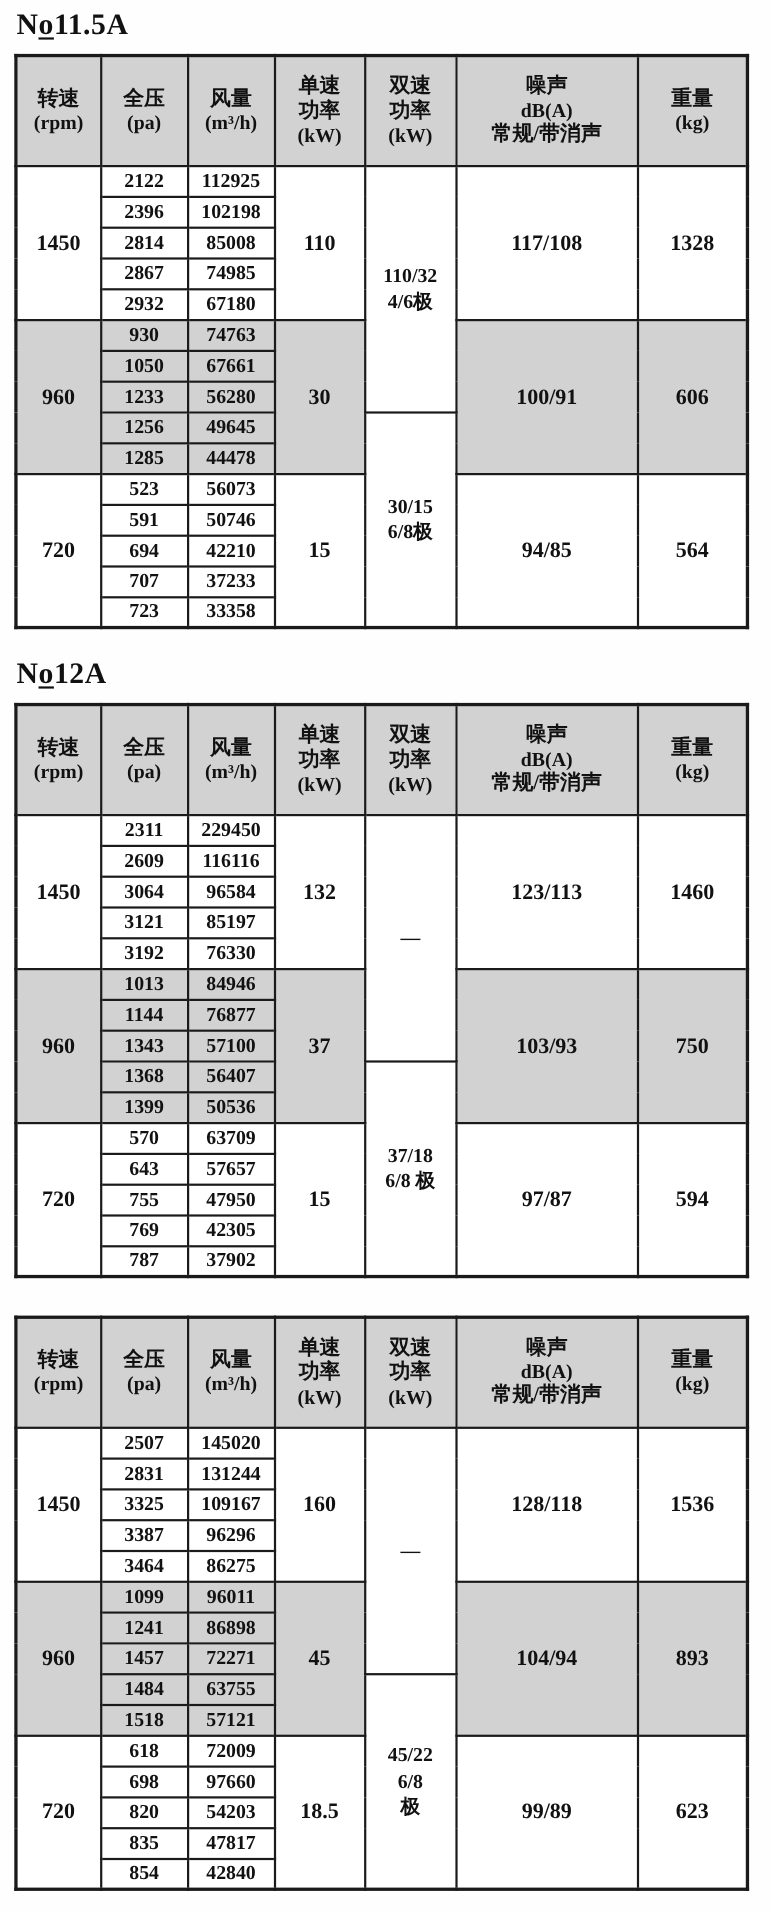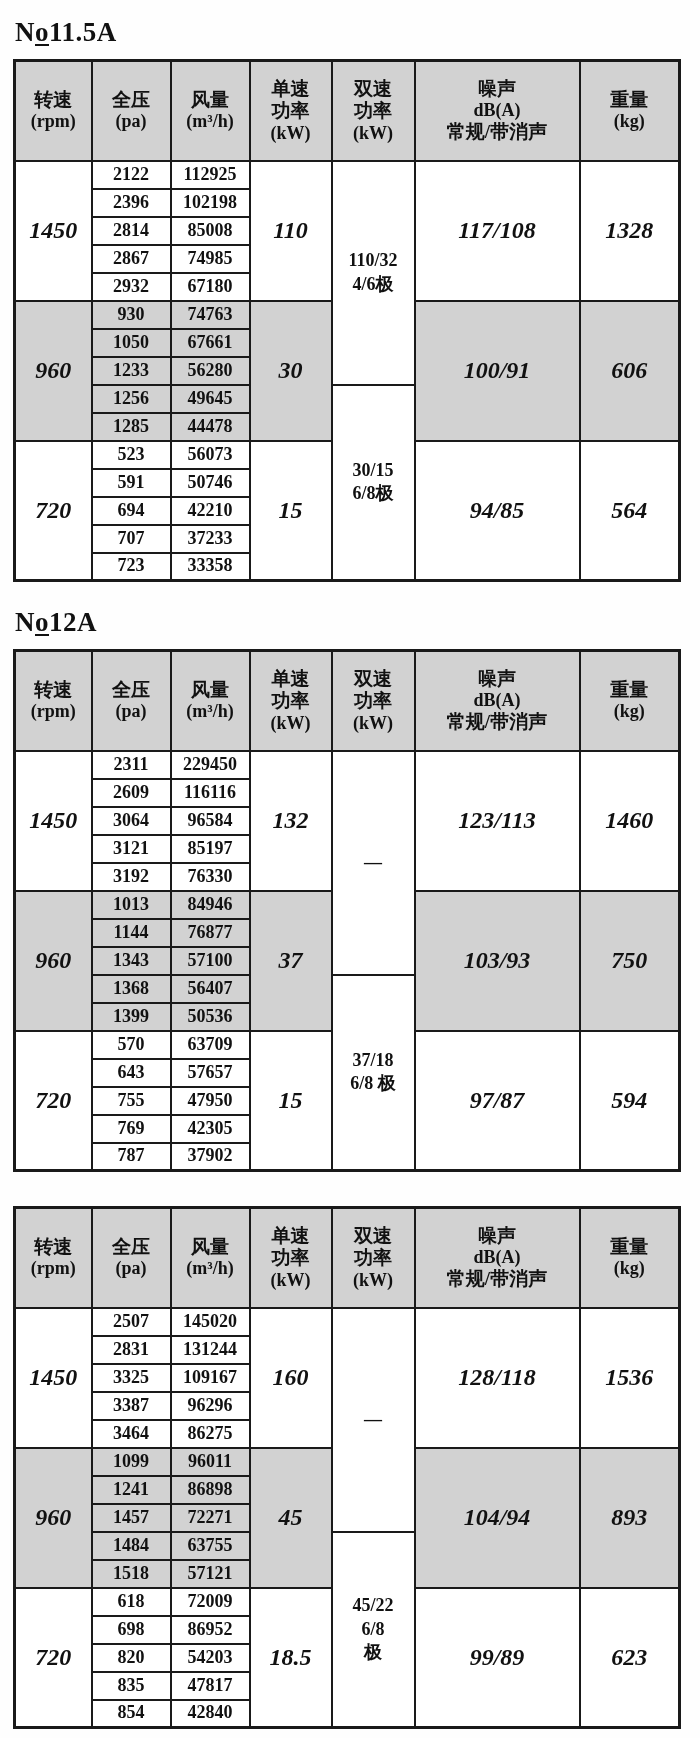--- a/index.html
+++ b/index.html
@@ -1,18 +1,18 @@
 <!DOCTYPE html>
 <html><head>
 <meta charset="utf-8">
 <style>
   html,body{margin:0;padding:0;background:#ffffff;}
   .sheet{
     width:700px;min-height:1738px;box-sizing:border-box;
-    background:#fefefe;padding:16px 22px 0 13px;
+    background:#fefefe;padding:6px 22px 0 13px;
     font-family:"Liberation Serif","DejaVu Serif",serif;color:#111;
   }
   .tbl-title{
     font-size:27px;font-weight:700;margin:0 0 11px 2px;
     letter-spacing:0.5px;line-height:1.2;height:32px;
   }
   .tbl-title .uo{text-decoration:underline;text-underline-offset:3px;}
   .block-2{margin-top:24px;}
   .block-3{margin-top:34px;}
   table.spec{
@@ -23,21 +23,21 @@
     border:2px solid #1a1a1a;text-align:center;vertical-align:middle;
     padding:0;overflow:hidden;
   }
   .spec thead tr{height:100px;font-family:Liberation Serif, serif;}
   .spec thead th{
     background:#d2d2d2;font-size:19px;font-weight:700;line-height:1.18;
   }
   .spec thead th .sub{font-size:18px;}
   .spec tbody tr{height:28px;}
   .spec tbody td{font-size:18px;font-weight:600;line-height:1.1;}
-  .spec td.grp{font-size:24px;font-style:italic;}
+  .spec td.grp{font-size:20px;}
   .spec td.sh{background:#d2d2d2;margin-top:30px;}
   .spec td.dual{background:#ffffff;line-height:1.3;}
   .spec td.dual div{min-height:0;}
 </style>
 </head>
 <body>
 
 <div class="sheet">
 
   <div class="block block-1">
@@ -416,21 +416,21 @@
         <tr>
           <td class="grp" rowspan="5">720</td>
           <td class="pv">618</td>
           <td class="pv">72009</td>
           <td class="grp" rowspan="5">18.5</td>
           <td class="grp" rowspan="5">99/89</td>
           <td class="grp" rowspan="5">623</td>
         </tr>
         <tr>
             <td class="pv">698</td>
-            <td class="pv">86952</td>
+            <td class="pv">97660</td>
           </tr>
         <tr>
             <td class="pv">820</td>
             <td class="pv">54203</td>
           </tr>
         <tr>
             <td class="pv">835</td>
             <td class="pv">47817</td>
           </tr>
         <tr>

